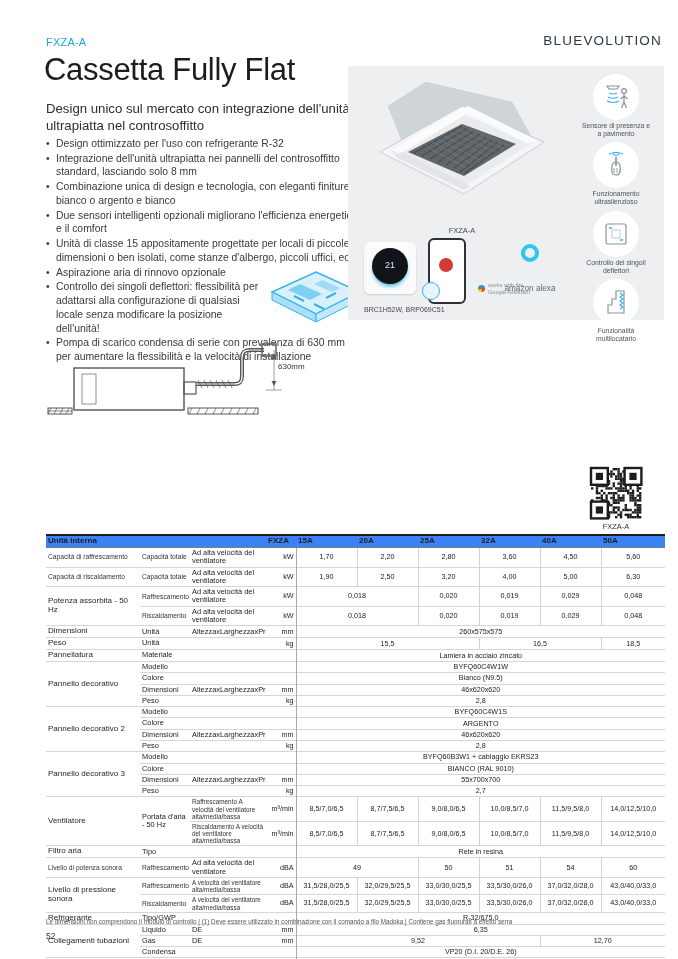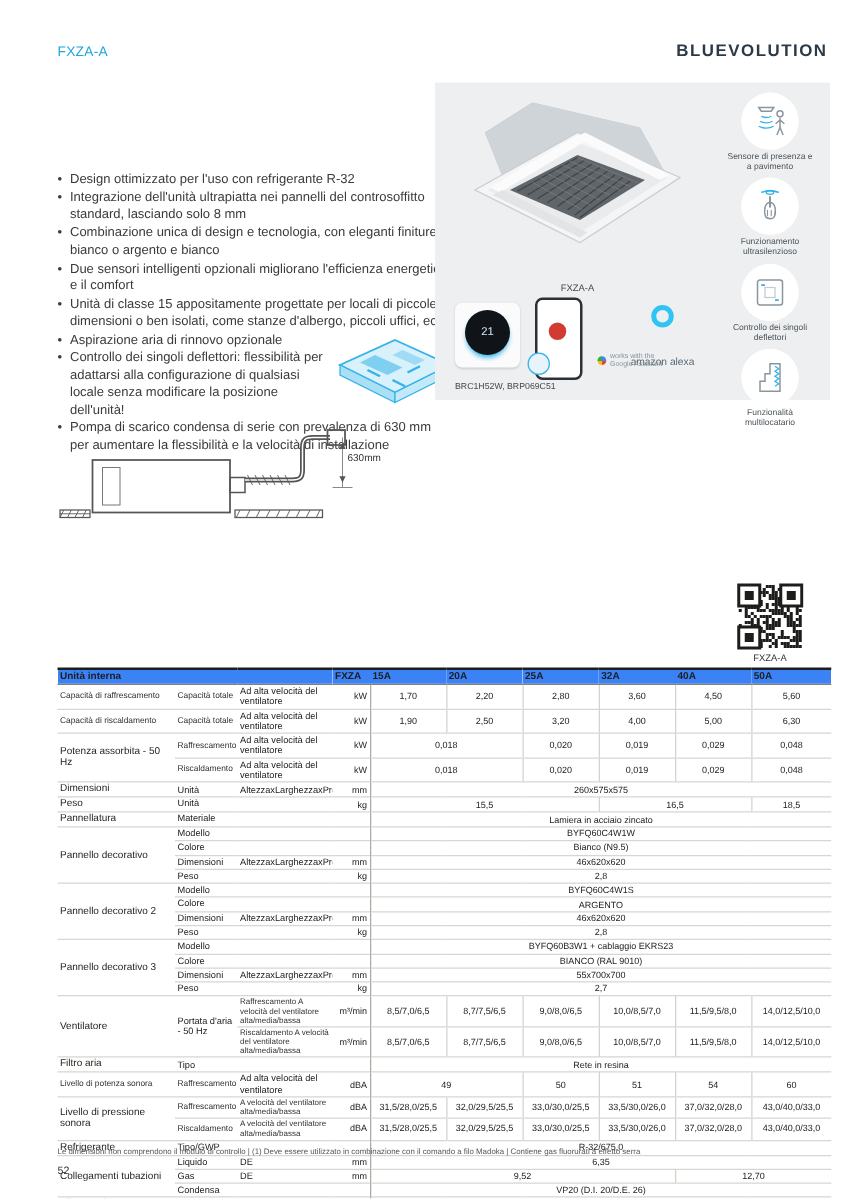--- a/index.html
+++ b/index.html
@@ -1,20 +1,20 @@
 <!DOCTYPE html>
 <html><head>
 <meta charset="utf-8">
 <style>
   html,body{margin:0;padding:0;background:#fff;}
   .page{position:relative;width:678px;height:959px;background:#fff;overflow:hidden;
         font-family:"Liberation Sans",sans-serif;color:#2b2b2b;}
   
   .model-code{position:absolute;left:46px;top:36px;font-size:11px;color:#1ea6e2;letter-spacing:.2px;}
-  .brand-logo{position:absolute;right:16px;top:33px;font-size:13.5px;font-weight:bold;color:#2c3a47;letter-spacing:1.2px;}
+  .brand-logo{position:absolute;right:16px;top:33px;font-size:13.5px;font-weight:normal;color:#2c3a47;letter-spacing:1.2px;}
   .page-title{position:absolute;left:44px;top:52px;font-size:31px;color:#1c1c1a;letter-spacing:-.3px;}
   .subtitle{position:absolute;left:46px;top:101px;width:310px;font-size:13.2px;line-height:1.28;color:#2e2e2e;}
   
   .bullets{position:absolute;left:46px;top:136px;width:316px;margin:0;padding:0;list-style:none;
            font-size:10.4px;line-height:1.32;color:#3a3a3a;}
   .bullets li{position:relative;padding-left:10px;margin:1px 0;}
   .bullets li::before{content:"•";position:absolute;left:0;top:0;color:#3a3a3a;}
   .bullet-art{float:right;width:92px;height:62px;margin:4px 0 2px 6px;}
   
   .drain{position:absolute;left:46px;top:338px;width:280px;height:100px;}
@@ -66,20 +66,22 @@
   .page-num{position:absolute;left:46px;top:931px;font-size:8.5px;color:#333;}
   svg{display:block;}
 </style>
 </head>
 <body>
 
 <div class="page">
 
   <div class="model-code">FXZA-A</div>
   <div class="brand-logo">BLUEVOLUTION</div>
+  <div class="page-title">Cassetta Fully Flat</div>
+  <div class="subtitle">Design unico sul mercato con integrazione dell'unità ultrapiatta nel controsoffitto</div>
 
   <ul class="bullets">
     <li>Design ottimizzato per l'uso con refrigerante R-32</li>
       <li>Integrazione dell'unità ultrapiatta nei pannelli del controsoffitto standard, lasciando solo 8 mm</li>
       <li>Combinazione unica di design e tecnologia, con eleganti finiture in bianco o argento e bianco</li>
       <li>Due sensori intelligenti opzionali migliorano l'efficienza energetica e il comfort</li>
       <li>Unità di classe 15 appositamente progettate per locali di piccole dimensioni o ben isolati, come stanze d'albergo, piccoli uffici, ecc.</li>
       <div class="bullet-art">
       <svg width="92" height="62" viewBox="0 0 92 62">
         <polygon points="46,2 90,22 46,44 2,22" fill="#d9f1fb" stroke="#35b3e8" stroke-width="1.5"></polygon>

